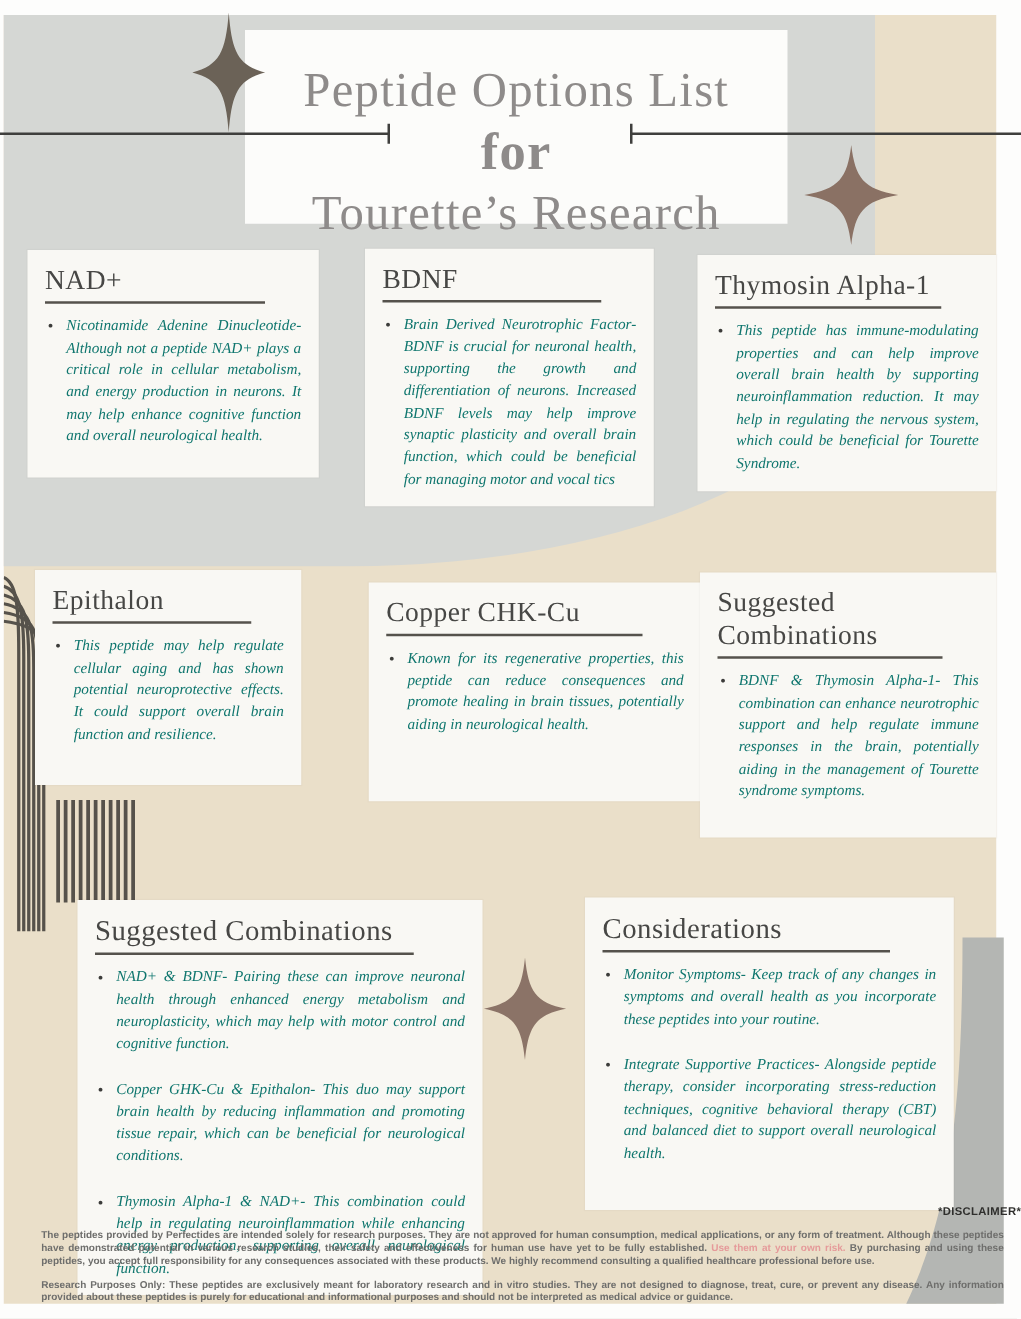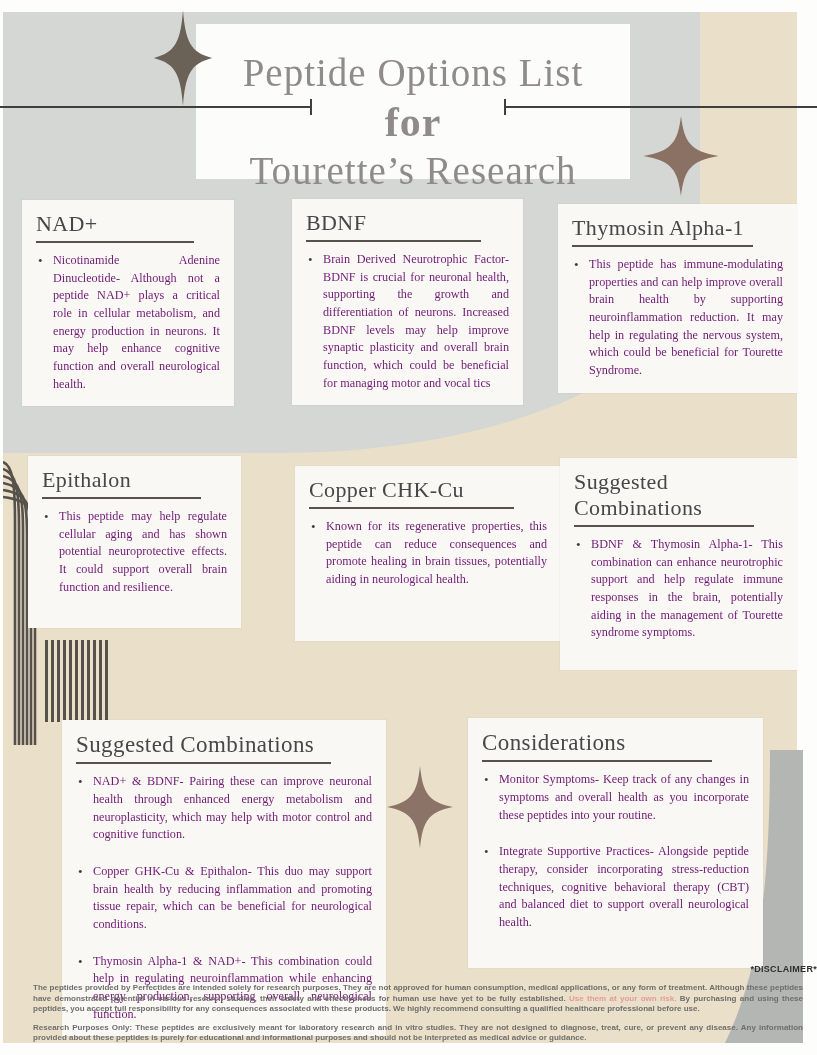--- a/index.html
+++ b/index.html
@@ -48,21 +48,21 @@
     box-shadow:0 0 0 1px rgba(0,0,0,0.02);
   }
   .card h2 {
     font-size:22px; font-weight:400; color:#474745; letter-spacing:0.4px;
     line-height:1.18;
   }
   .card .rule { height:2px; background:#55524c; width:86%; margin:4px 0 9px 0; }
   .card ul { list-style:none; }
   .card li {
     position:relative; padding-left:17px; font-size:12.2px; line-height:1.45;
-    color:#701a75; text-align:justify;
+    color:#0f766e; text-align:justify;font-style:italic;
   }
   .card li::before {
     content:"\2022"; position:absolute; left:2px; top:0; color:#3c3c3a; font-size:13px;
   }
   .card li + li { margin-top:19px; }
   .card.wide h2 { font-size:23px; }
   
   .disclaimer-heading {
     position:absolute; left:0; top:964px; width:817px; text-align:right;
     font-family:"Liberation Sans", sans-serif; font-size:9px; font-weight:bold;
@@ -127,21 +127,21 @@
   <svg class="sparkle" style="left:152px; top:10px;" width="62" height="96" viewBox="0 0 100 100" preserveAspectRatio="none">
     <path d="M50,0 C54,33 62,44 97,50 C62,56 54,67 50,100 C46,67 38,56 3,50 C38,44 46,33 50,0 Z" fill="#6b6257"></path>
   </svg>
   <svg class="sparkle" style="left:641px; top:116px;" width="80" height="80" viewBox="0 0 100 100" preserveAspectRatio="none">
     <path d="M50,0 C54,33 62,44 97,50 C62,56 54,67 50,100 C46,67 38,56 3,50 C38,44 46,33 50,0 Z" fill="#8a7164"></path>
   </svg>
   <svg class="sparkle" style="left:385px; top:766px;" width="70" height="82" viewBox="0 0 100 100" preserveAspectRatio="none">
     <path d="M50,0 C54,33 62,44 97,50 C62,56 54,67 50,100 C46,67 38,56 3,50 C38,44 46,33 50,0 Z" fill="#8b7367"></path>
   </svg>
 
-  <section class="card" style="left:22px; top:200px; width:212px; min-height:182px;">
+  <section class="card" style="left:22px; top:200px; width:233px; min-height:182px;">
     <h2>NAD+</h2>
     <div class="rule"></div>
     <ul>
       <li><span>Nicotinamide Adenine Dinucleotide- Although not a peptide NAD+ plays a critical role in cellular metabolism, and energy production in neurons. It may help enhance cognitive function and overall neurological health.</span></li>
     </ul>
   </section>
 
   <section class="card" style="left:292px; top:199px; width:231px; min-height:205px;">
     <h2>BDNF</h2>
     <div class="rule"></div>

